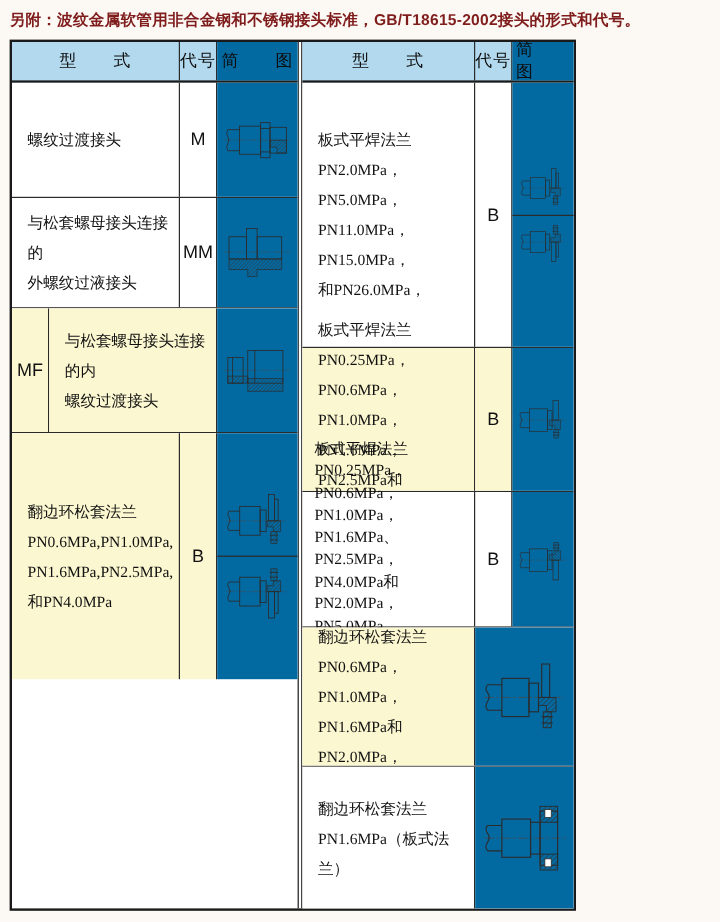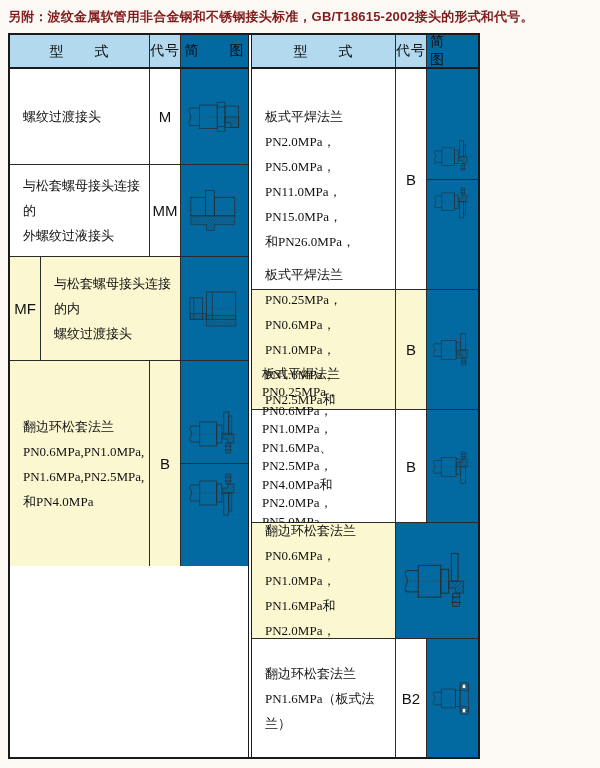--- a/index.html
+++ b/index.html
@@ -256,21 +256,20 @@
           <path class="hf" d="M72,48 H94 V66 H82 V58 H72 z"></path>
           <rect class="hf" x="78" y="66" width="10" height="20"></rect>
           <path class="s" d="M76,72 H90 M76,80 H90"></path>
         </svg>
       </div>
     </div>
 
     <div class="row" style="height:118px">
       <div class="c c-type">翻边环松套法兰
 PN1.6MPa（板式法兰）</div>
-      <div class="c c-code">B2</div>
       <div class="c c-diag">
         <svg class="diag" viewBox="0 0 110 96">
           <path class="cl" d="M4,48 H106"></path>
           <path class="s" d="M26,32 H8 q-4,5 0,10 t0,11 t0,11 H26"></path>
           <rect class="s" x="26" y="24" width="36" height="48"></rect>
           <rect class="s" x="62" y="28" width="12" height="40"></rect>
           <rect class="s" x="74" y="14" width="22" height="68"></rect>
           <rect class="hf" x="74" y="8" width="22" height="20"></rect>
           <rect class="wnotch" x="80" y="12" width="8" height="10"></rect>
           <rect class="hf" x="74" y="68" width="22" height="20"></rect>

